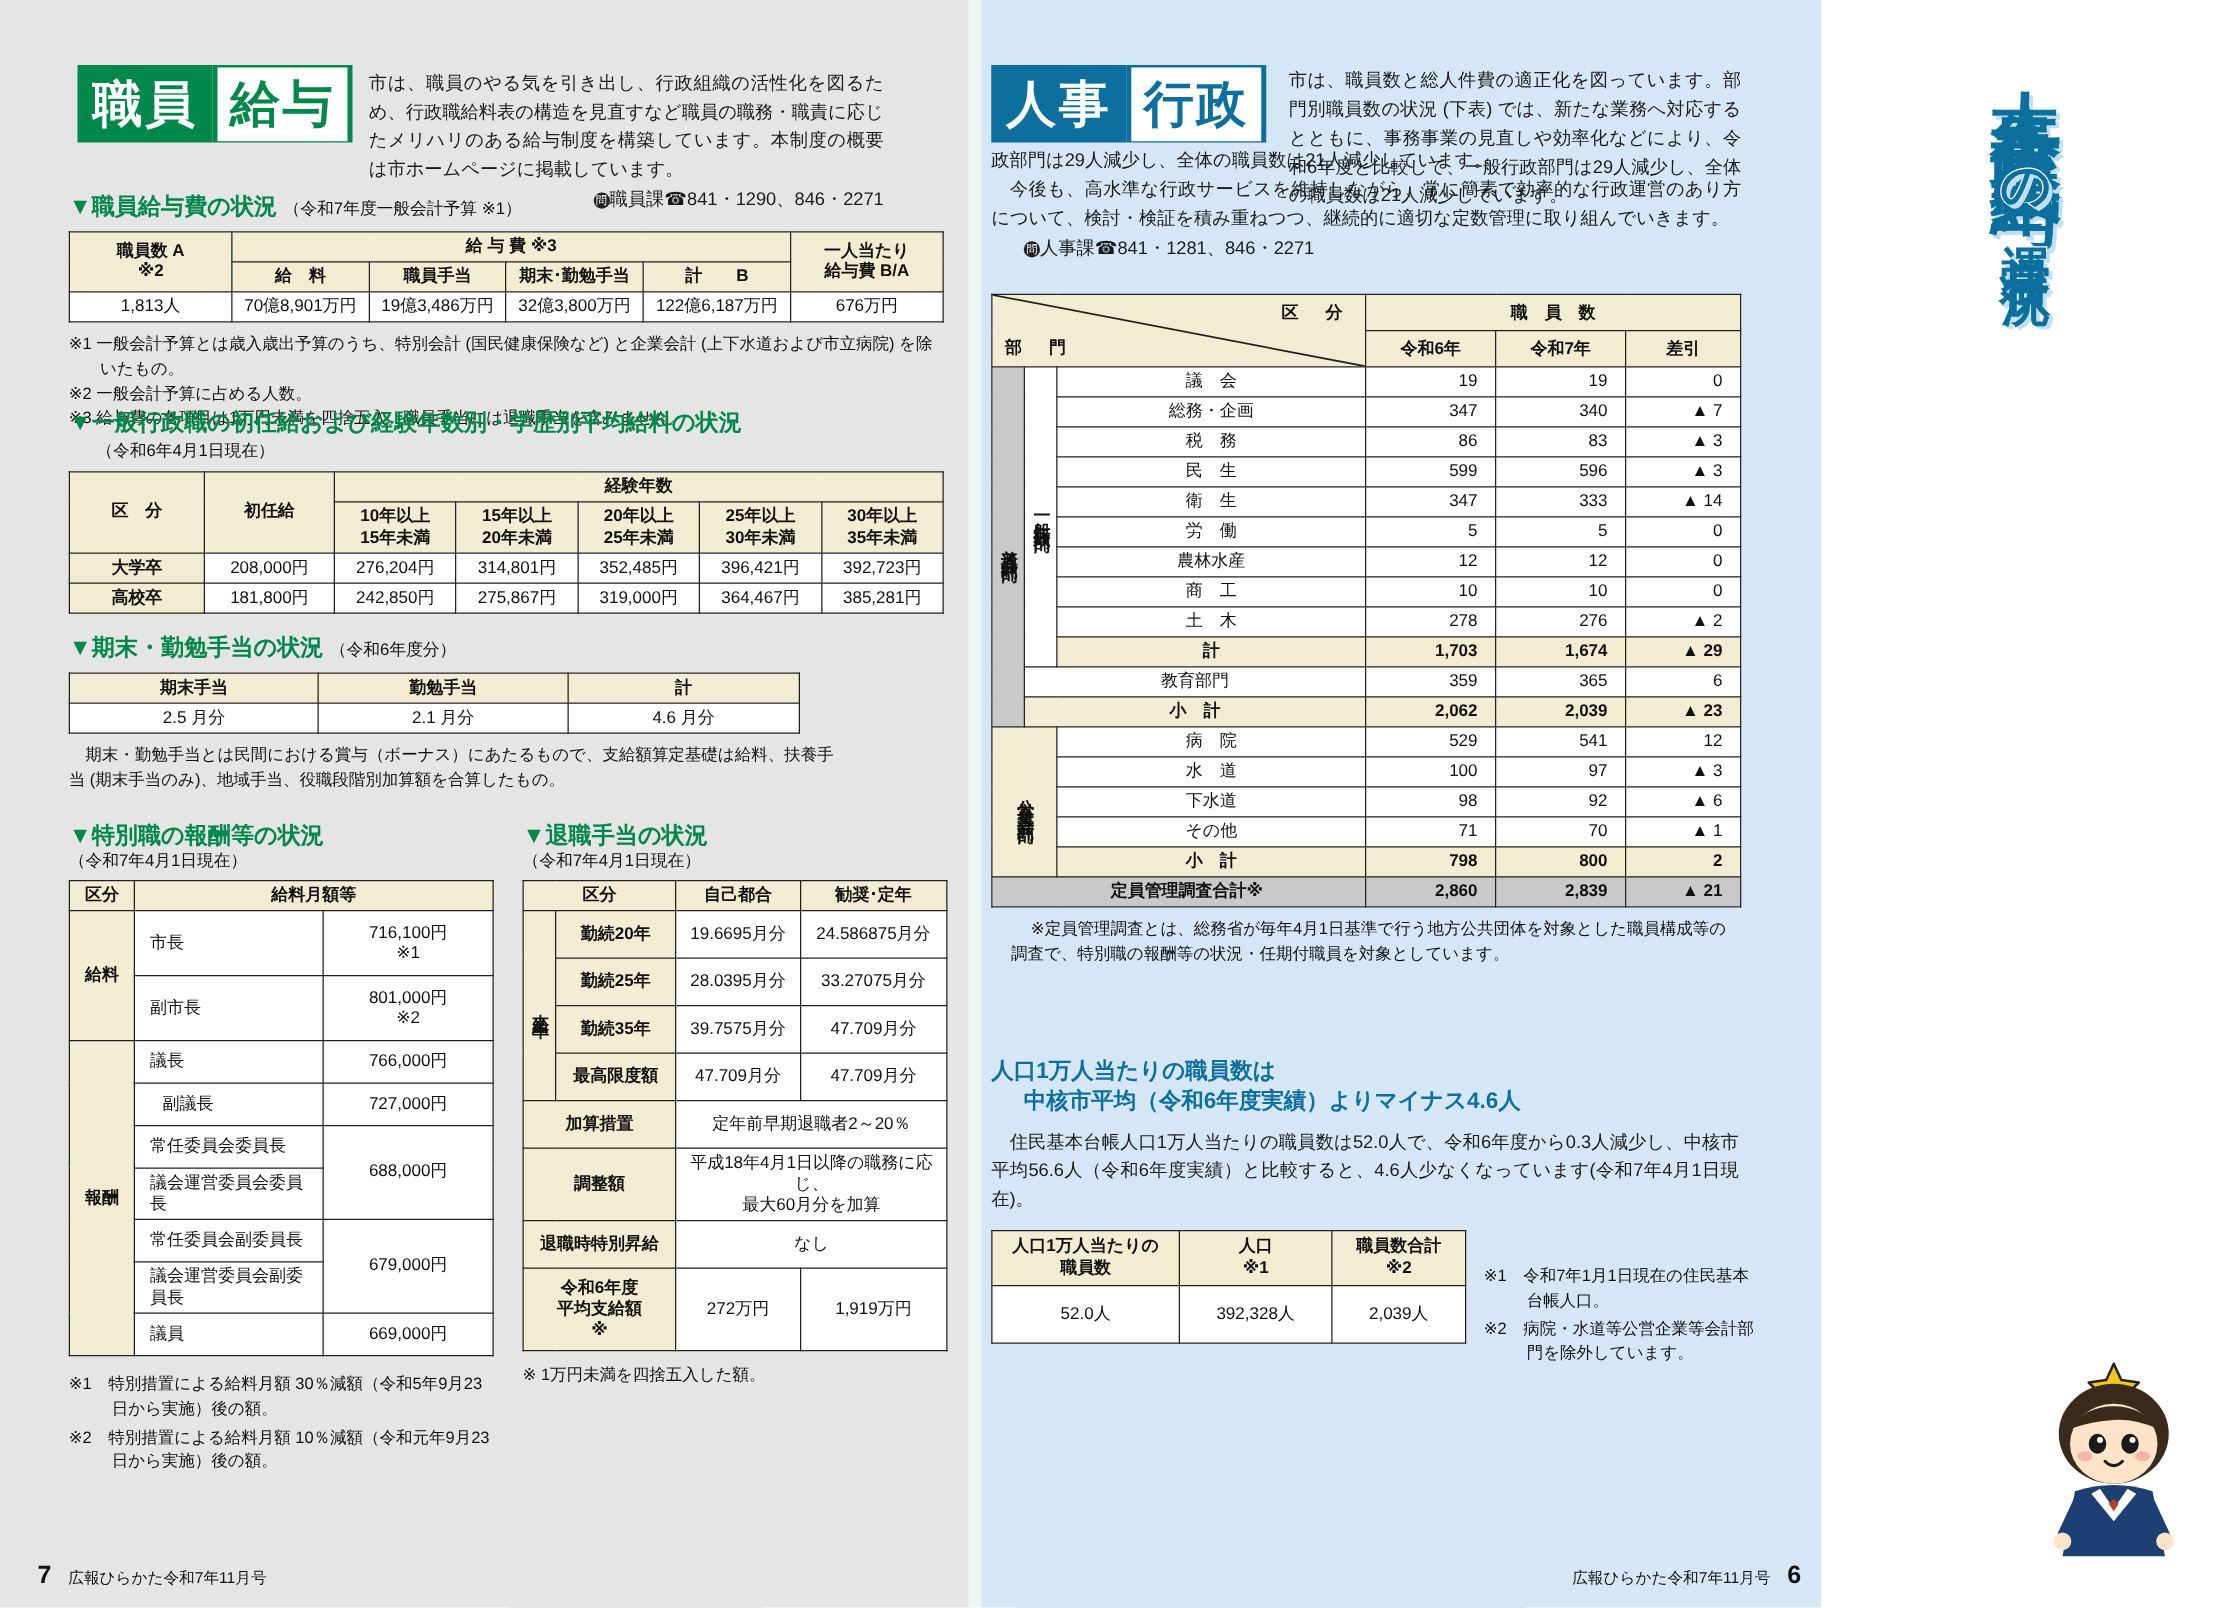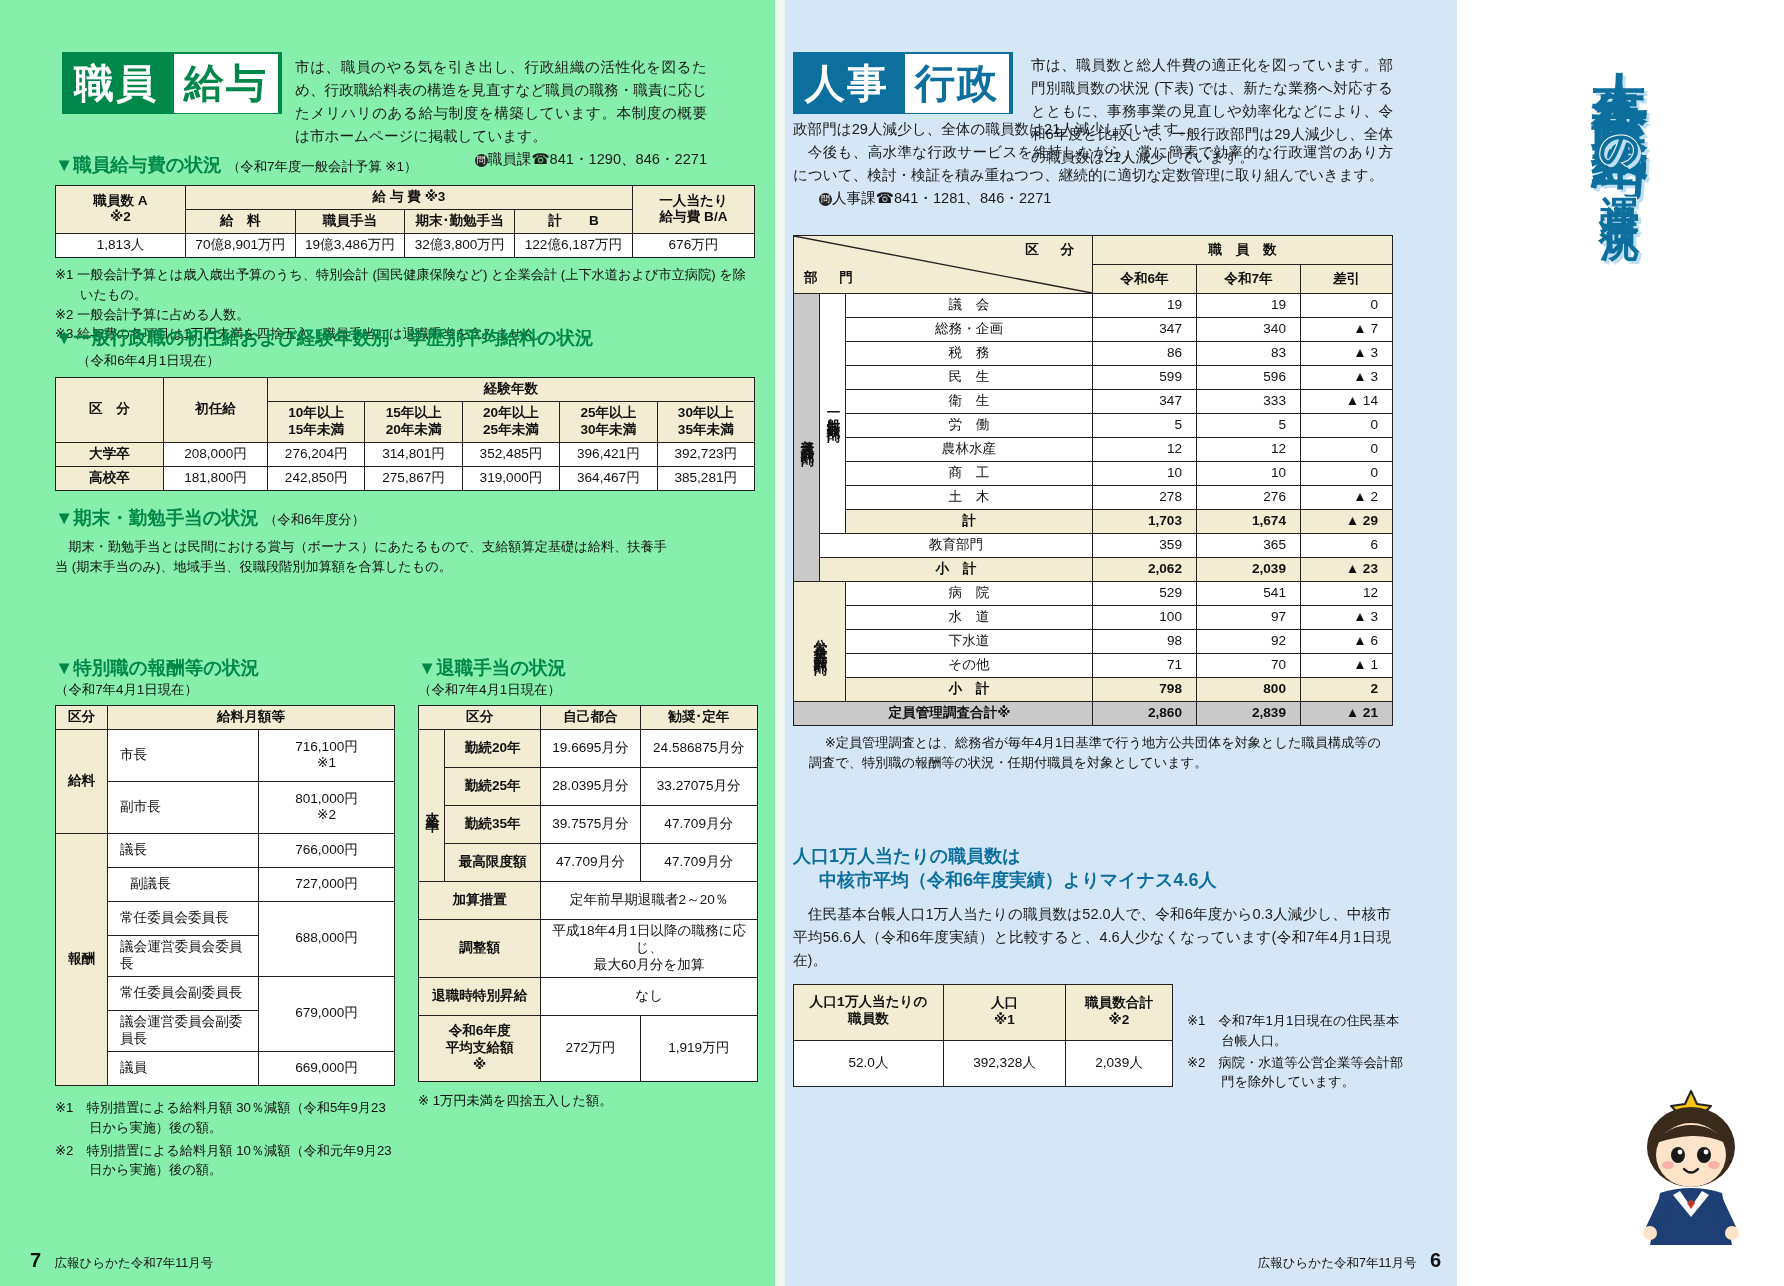--- a/index.html
+++ b/index.html
@@ -5,21 +5,21 @@
   * { box-sizing: border-box; }
   html, body { margin:0; padding:0; }
   body {
     width:1784px; height:1286px;
     font-family:"Liberation Sans","DejaVu Sans",sans-serif;
     background:#ffffff; position:relative; overflow:hidden;
   }
   .page { position:absolute; inset:0; display:flex; }
 
   
-  .col-left  { width:775px; background:#86efac; position:relative; padding:0; }
+  .col-left  { width:775px; background:#e5e5e5; position:relative; padding:0; }
   .col-mid   { width:10px;  background:#eef6f2; }
   .col-right { width:672px; background:#d5e7f6; position:relative; }
   .col-spine { width:327px; background:#ffffff; position:relative; }
 
   
   .banner { display:inline-flex; align-items:stretch; height:62px; }
   .banner .b1, .banner .b2 {
     display:flex; align-items:center; justify-content:center;
     font-size:40px; font-weight:bold; letter-spacing:2px;
     font-family:"DejaVu Sans","Liberation Sans",sans-serif;
@@ -209,20 +209,34 @@
         </tr>
       </tbody>
         </table>
     </div>
 
     <div style="position:absolute;left:55px;top:505px;width:700px;">
       <div class="hd green">
         <span>▼期末・勤勉手当の状況</span>
         <span class="sub">（令和6年度分）</span>
       </div>
+      <table style="margin-top:8px;width:585px;">
+        <tbody>
+            <tr>
+          <td class="hdr">期末手当</td>
+          <td class="hdr">勤勉手当</td>
+          <td class="hdr">計</td>
+        </tr>
+        <tr>
+          <td>2.5 月分</td>
+          <td>2.1 月分</td>
+          <td>4.6 月分</td>
+        </tr>
+      </tbody>
+        </table>
       <div class="note" style="margin-top:7px;width:612px;">　期末・勤勉手当とは民間における賞与（ボーナス）にあたるもので、支給額算定基礎は給料、扶養手当 (期末手当のみ)、地域手当、役職段階別加算額を合算したもの。</div>
     </div>
 
     <div style="position:absolute;left:55px;top:655px;width:340px;">
       <div class="hd green">
         <span>▼特別職の報酬等の状況</span>
       </div>
       <div class="hd2" style="display:inline-block;">（令和7年4月1日現在）</div>
       <table style="margin-top:6px;">
         <tbody>
@@ -509,21 +523,21 @@
     </div>
 
     <div style="position:absolute;left:8px;top:845px;width:610px;">
       <div class="headline">人口1万人当たりの職員数は</div>
       <div class="headline" style="margin-left:26px;">中核市平均（令和6年度実績）よりマイナス4.6人</div>
       <div class="intro" style="margin-top:10px;width:598px;">　住民基本台帳人口1万人当たりの職員数は52.0人で、令和6年度から0.3人減少し、中核市平均56.6人（令和6年度実績）と比較すると、4.6人少なくなっています(令和7年4月1日現在)。</div>
 
       <table style="margin-top:12px;width:380px;">
         <tbody>
             <tr>
-          <td class="hdr" style="width:150px;height:56px;font-family:Liberation Mono, monospace;">
+          <td class="hdr" style="width:150px;height:44px;">
             <div>人口1万人当たりの</div>
             <div>職員数</div>
           </td>
           <td class="hdr" style="width:122px;">
             <div>人口</div>
             <div>※1</div>
           </td>
           <td class="hdr">
             <div>職員数合計</div>
             <div>※2</div>

